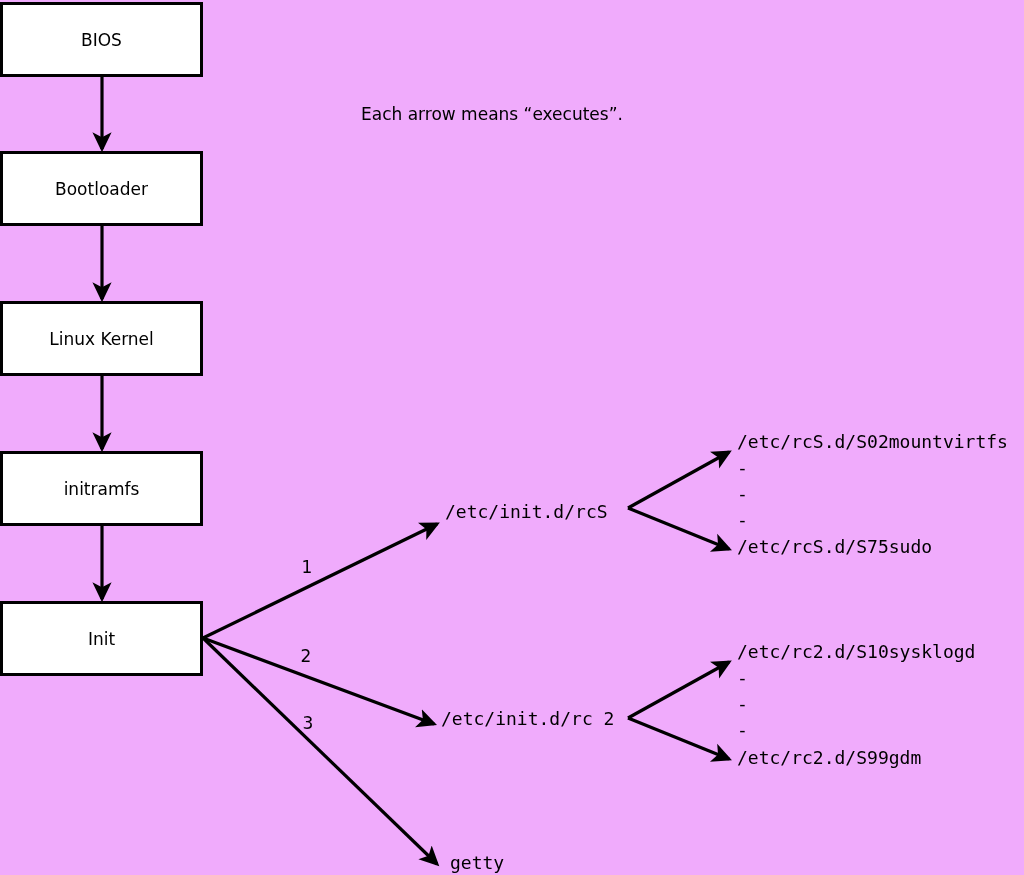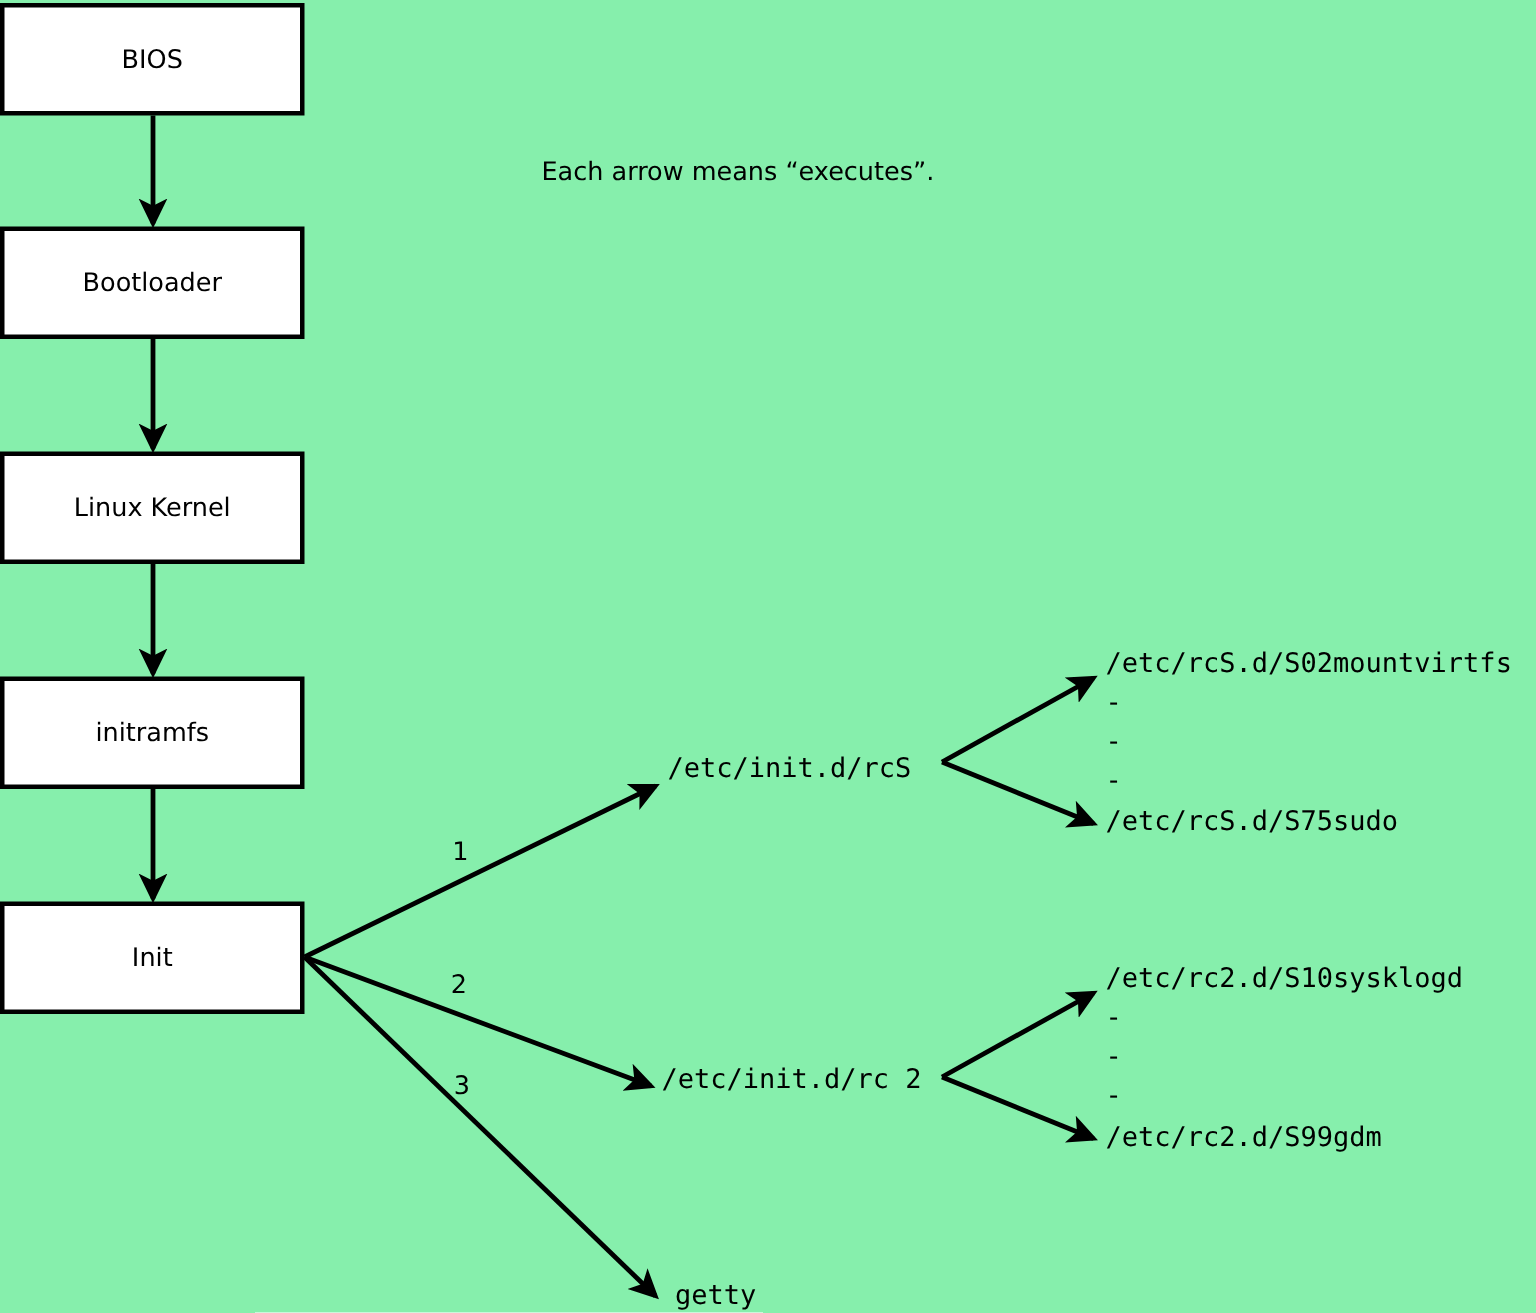--- a/index.html
+++ b/index.html
@@ -5,21 +5,21 @@
 <style>
   html, body {
     margin: 0;
     padding: 0;
     background: #ffffff;
   }
   #canvas {
     position: relative;
     width: 1024px;
     height: 875px;
-    background: #86efac;
+    background: #f0abfc;
     overflow: hidden;
     font-family: "Liberation Sans", sans-serif;
   }
   svg#diagram {
     position: absolute;
     left: 0;
     top: 0;
     width: 1024px;
     height: 875px;
   }

